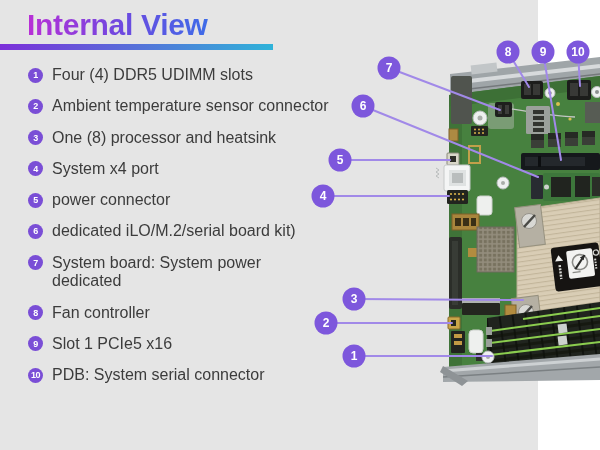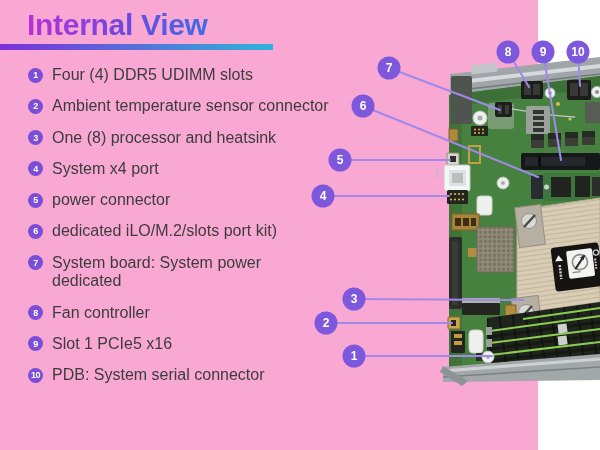--- a/index.html
+++ b/index.html
@@ -1,20 +1,20 @@
 <!DOCTYPE html>
 <html><head>
 <meta charset="utf-8">
 <style>
   html,body{margin:0;padding:0;}
   body{
     width:600px;height:450px;background:#ffffff;overflow:hidden;
     font-family:"Liberation Sans",sans-serif;
   }
-  .stage{position:relative;width:538px;height:450px;background:#f9a8d4;}
+  .stage{position:relative;width:538px;height:450px;background:#e5e5e5;}
   .title{
     position:absolute;left:27px;top:8px;margin:0;
     font-size:30px;font-weight:800;letter-spacing:-0.3px;
     background:linear-gradient(90deg,#b92fd6 0%,#6a4ae0 55%,#3e6ce8 100%);
     -webkit-background-clip:text;background-clip:text;color:transparent;
   }
   .underline{
     position:absolute;left:0;top:44px;width:273px;height:6px;
     background:linear-gradient(90deg,#7c2fd9,#2fb3d9);
   }
@@ -65,21 +65,21 @@
       </li>
       <li class="legend-item">
         <span class="badge">5</span>
         <div class="item-text">
           <div>power connector</div>
         </div>
       </li>
       <li class="legend-item">
         <span class="badge">6</span>
         <div class="item-text">
-          <div>dedicated iLO/M.2/slots port kit)</div>
+          <div>dedicated iLO/M.2/serial board kit)</div>
         </div>
       </li>
       <li class="legend-item">
         <span class="badge">7</span>
         <div class="item-text">
           <div>System board: System power</div>
           <div>dedicated</div>
         </div>
       </li>
       <li class="legend-item">

